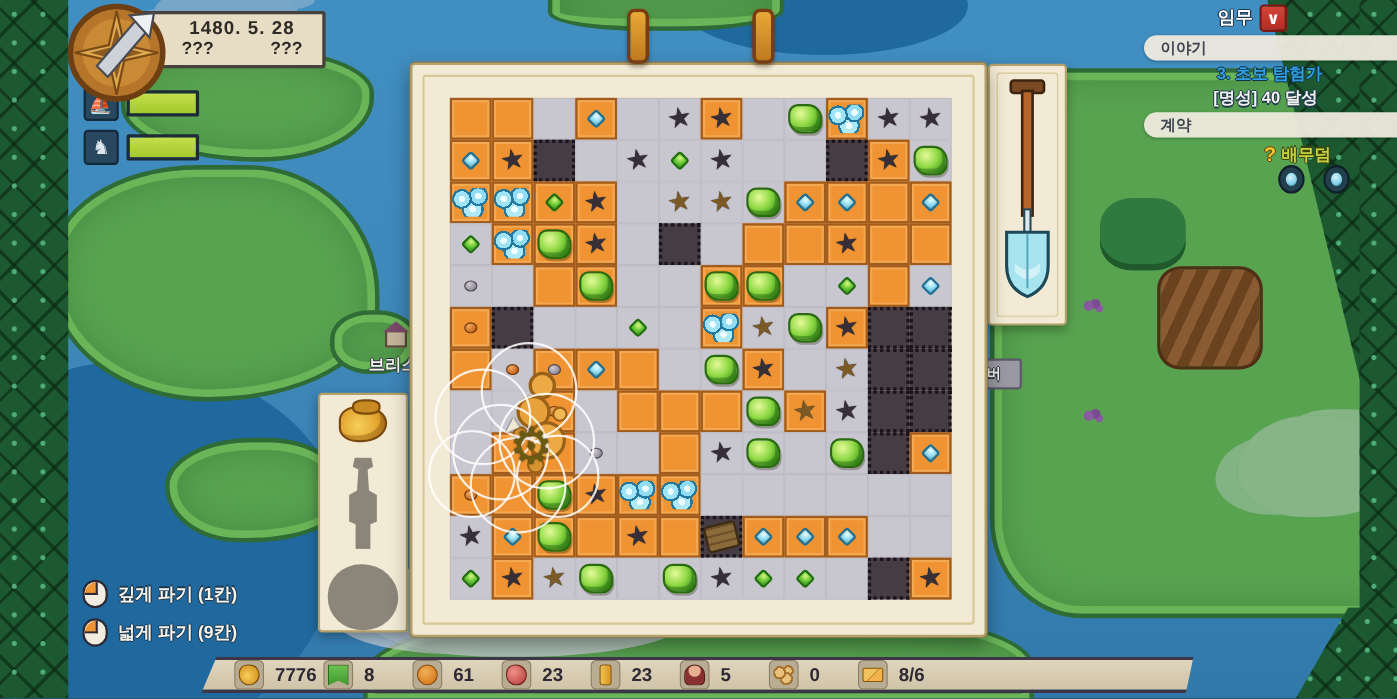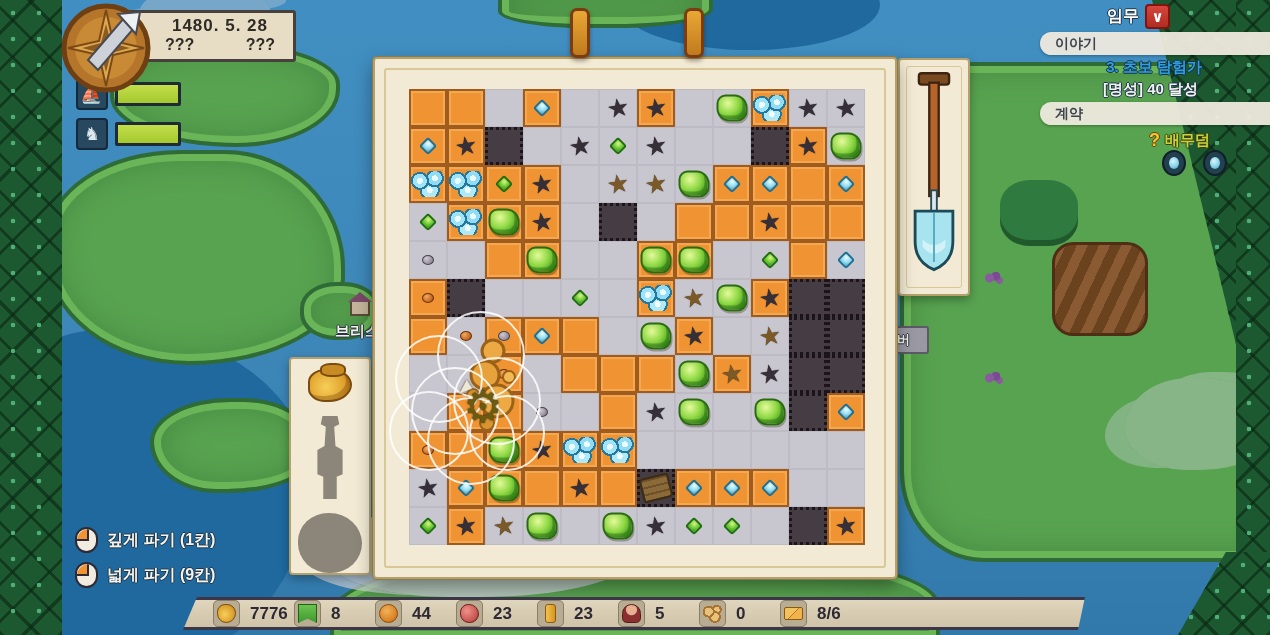--- a/index.html
+++ b/index.html
@@ -542,21 +542,21 @@
       <div class="res-item">
         <div class="res-icon money-pouch-icon"></div>
         <div class="res-value">7776</div>
       </div>
       <div class="res-item">
         <div class="res-icon flag-icon"></div>
         <div class="res-value">8</div>
       </div>
       <div class="res-item">
         <div class="res-icon bread-icon"></div>
-        <div class="res-value">44</div>
+        <div class="res-value">61</div>
       </div>
       <div class="res-item">
         <div class="res-icon meat-icon"></div>
         <div class="res-value">23</div>
       </div>
       <div class="res-item">
         <div class="res-icon gold-bar-icon"></div>
         <div class="res-value">23</div>
       </div>
       <div class="res-item">

